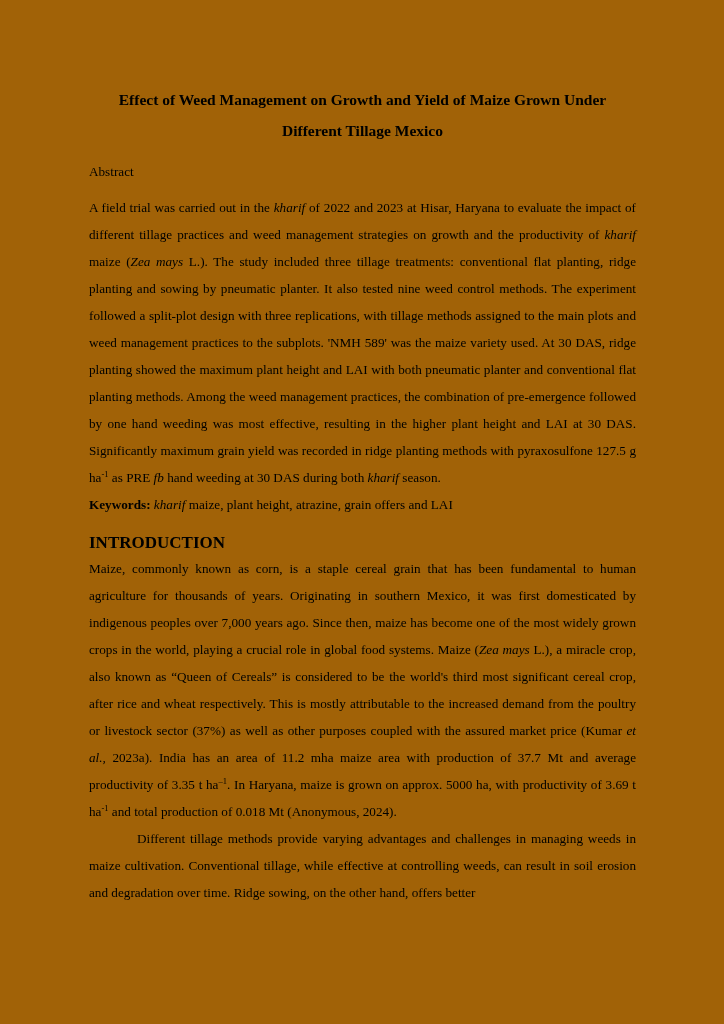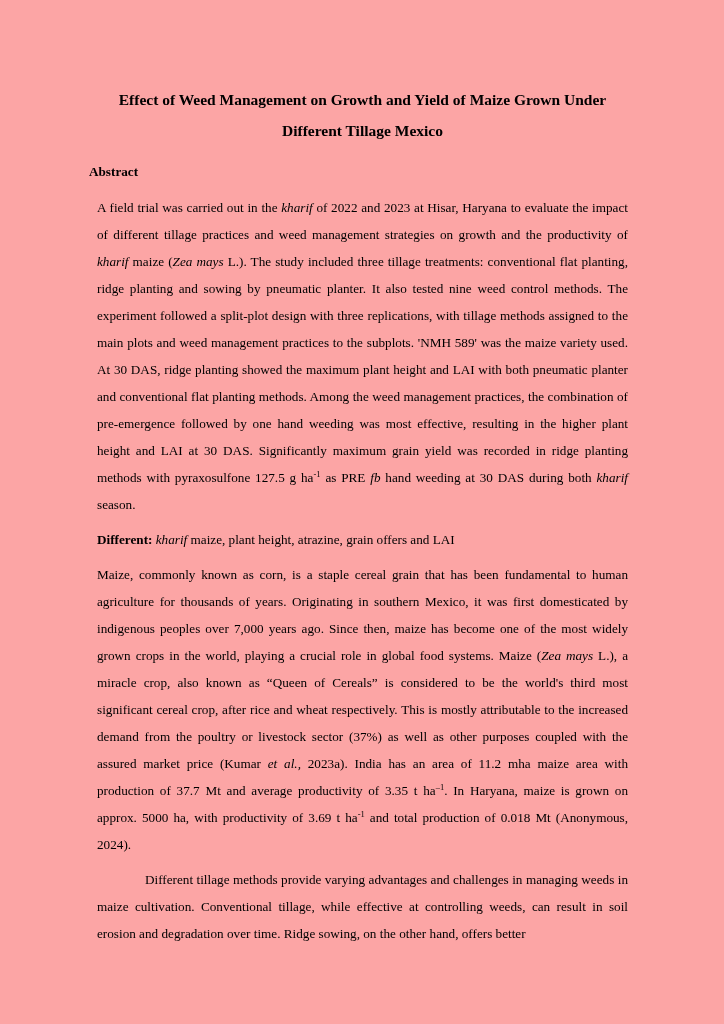--- a/index.html
+++ b/index.html
@@ -5,44 +5,44 @@
   html, body {
     margin: 0;
     padding: 0;
     background: #ffffff;
   }
   .page {
     position: relative;
     width: 724px;
     height: 1024px;
     box-sizing: border-box;
-    background: #fca5a5;
+    background: #a16207;
     color: #000000;
     font-family: "Liberation Serif", "DejaVu Serif", serif;
     padding: 84px 88px 0 89px;
     overflow: hidden;
   }
   .title {
     font-weight: bold;
     font-size: 15.5px;
     text-align: center;
     line-height: 31px;
     margin: 0;
   }
   .section-label {
-    font-weight: bold;
+    font-weight: normal;
     font-size: 13.2px;
     margin: 16px 0 12px 0;
     line-height: 20px;
   }
   p.body {
     font-size: 13.2px;
     line-height: 27px;
     text-align: justify;
-    margin: 8px;
+    margin: 0;
   }
   .abstract-para { margin-top: 5px; }
   .keywords {
     margin-top: 4px;
     font-size: 13.2px;
     line-height: 27px;
     text-align: left;
   }
   .intro-heading {
     font-size: 17px;
@@ -64,20 +64,21 @@
 <body>
 
 <div class="page">
 
   <h1 class="title"><span>Effect of Weed Management on Growth and Yield of Maize Grown Under</span><br><span>Different Tillage Mexico</span></h1>
 
   <div class="section-label">Abstract</div>
 
   <p class="body abstract-para"><span>A field trial was carried out in the </span><span class="it">kharif</span><span> of 2022 and 2023 at Hisar, Haryana to evaluate the impact of different tillage practices and weed management strategies on growth and the productivity of </span><span class="it">kharif</span><span> maize (</span><span class="it">Zea mays</span><span> L.). The study included three tillage treatments: conventional flat planting, ridge planting and sowing by pneumatic planter. It also tested nine weed control methods. The experiment followed a split-plot design with three replications, with tillage methods assigned to the main plots and weed management practices to the subplots. 'NMH 589' was the maize variety used. At 30 DAS, ridge planting showed the maximum plant height and LAI with both pneumatic planter and conventional flat planting methods. Among the weed management practices, the combination of pre-emergence followed by one hand weeding was most effective, resulting in the higher plant height and LAI at 30 DAS. Significantly maximum grain yield was recorded in ridge planting methods with pyraxosulfone 127.5 g ha</span><sup>-1</sup><span> as PRE </span><span class="it">fb</span><span> hand weeding at 30 DAS during both </span><span class="it">kharif</span><span> season.</span></p>
 
-  <p class="body keywords"><span class="bd">Different: </span><span class="it">kharif</span><span> maize, plant height, atrazine, grain offers and LAI</span></p>
+  <p class="body keywords"><span class="bd">Keywords: </span><span class="it">kharif</span><span> maize, plant height, atrazine, grain offers and LAI</span></p>
 
+  <h2 class="intro-heading">INTRODUCTION</h2>
 
   <p class="body intro-para1"><span>Maize, commonly known as corn, is a staple cereal grain that has been fundamental to human agriculture for thousands of years. Originating in southern Mexico, it was first domesticated by indigenous peoples over 7,000 years ago. Since then, maize has become one of the most widely grown crops in the world, playing a crucial role in global food systems. Maize (</span><span class="it">Zea mays</span><span> L.), a miracle crop, also known as “Queen of Cereals” is considered to be the world's third most significant cereal crop, after rice and wheat respectively. This is mostly attributable to the increased demand from the poultry or livestock sector (37%) as well as other purposes coupled with the assured market price (Kumar </span><span class="it">et al.,</span><span> 2023a). India has an area of 11.2 mha maize area with production of 37.7 Mt and average productivity of 3.35 t ha</span><sup>–1</sup><span>. In Haryana, maize is grown on approx. 5000 ha, with productivity of 3.69 t ha</span><sup>-1</sup><span> and total production of 0.018 Mt (Anonymous, 2024).</span></p>
 
   <p class="body intro-para2"><span>Different tillage methods provide varying advantages and challenges in managing weeds in maize cultivation. Conventional tillage, while effective at controlling weeds, can result in soil erosion and degradation over time. Ridge sowing, on the other hand, offers better</span></p>
 
 </div>
 
 </body></html>

